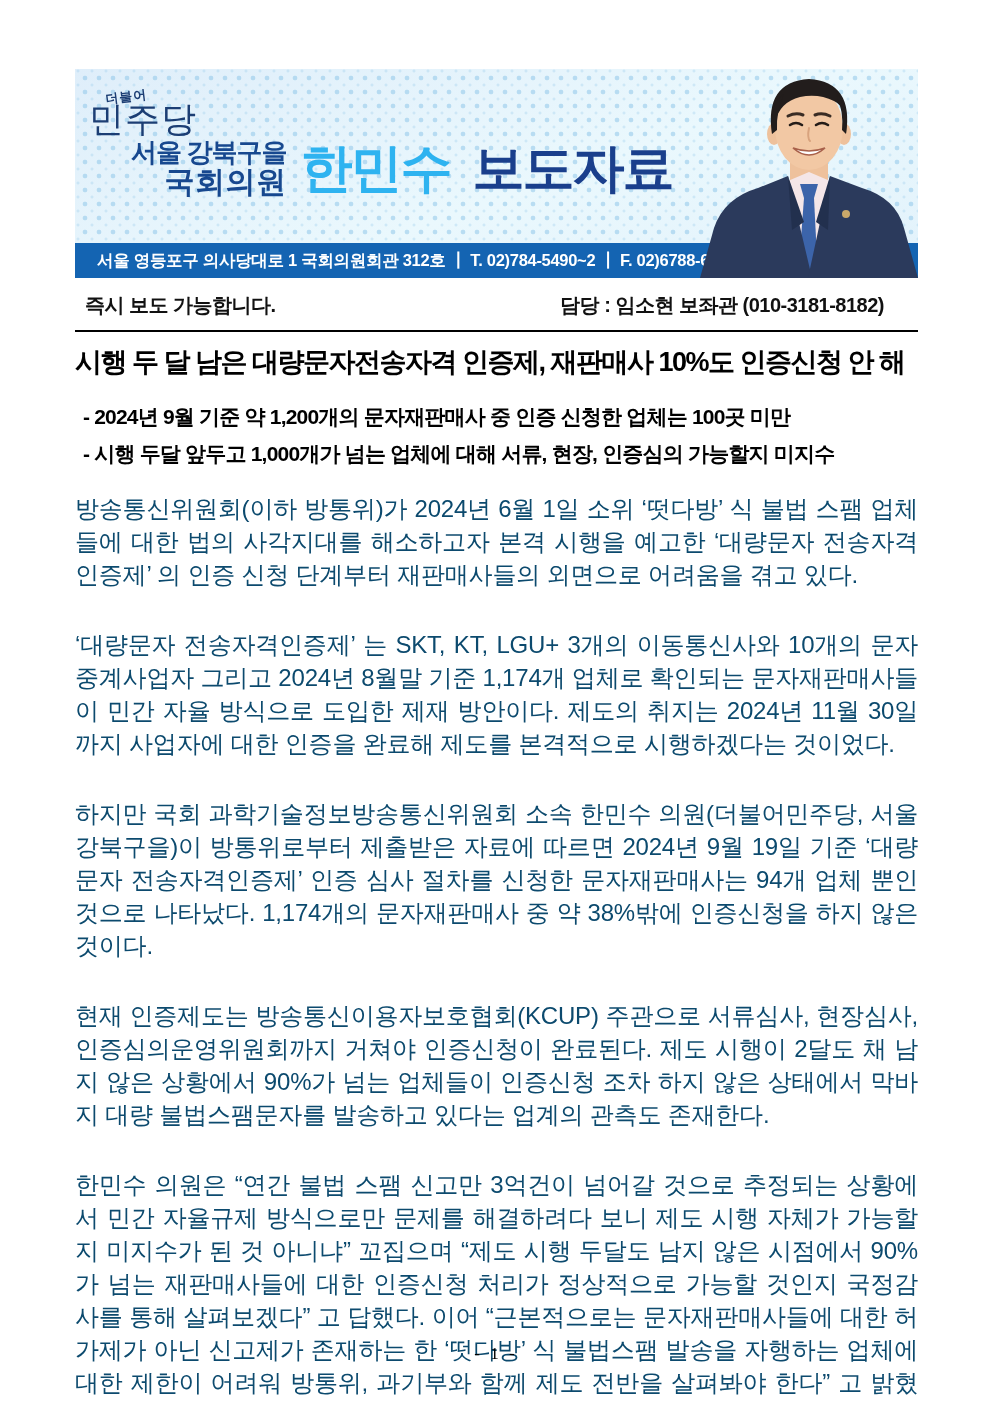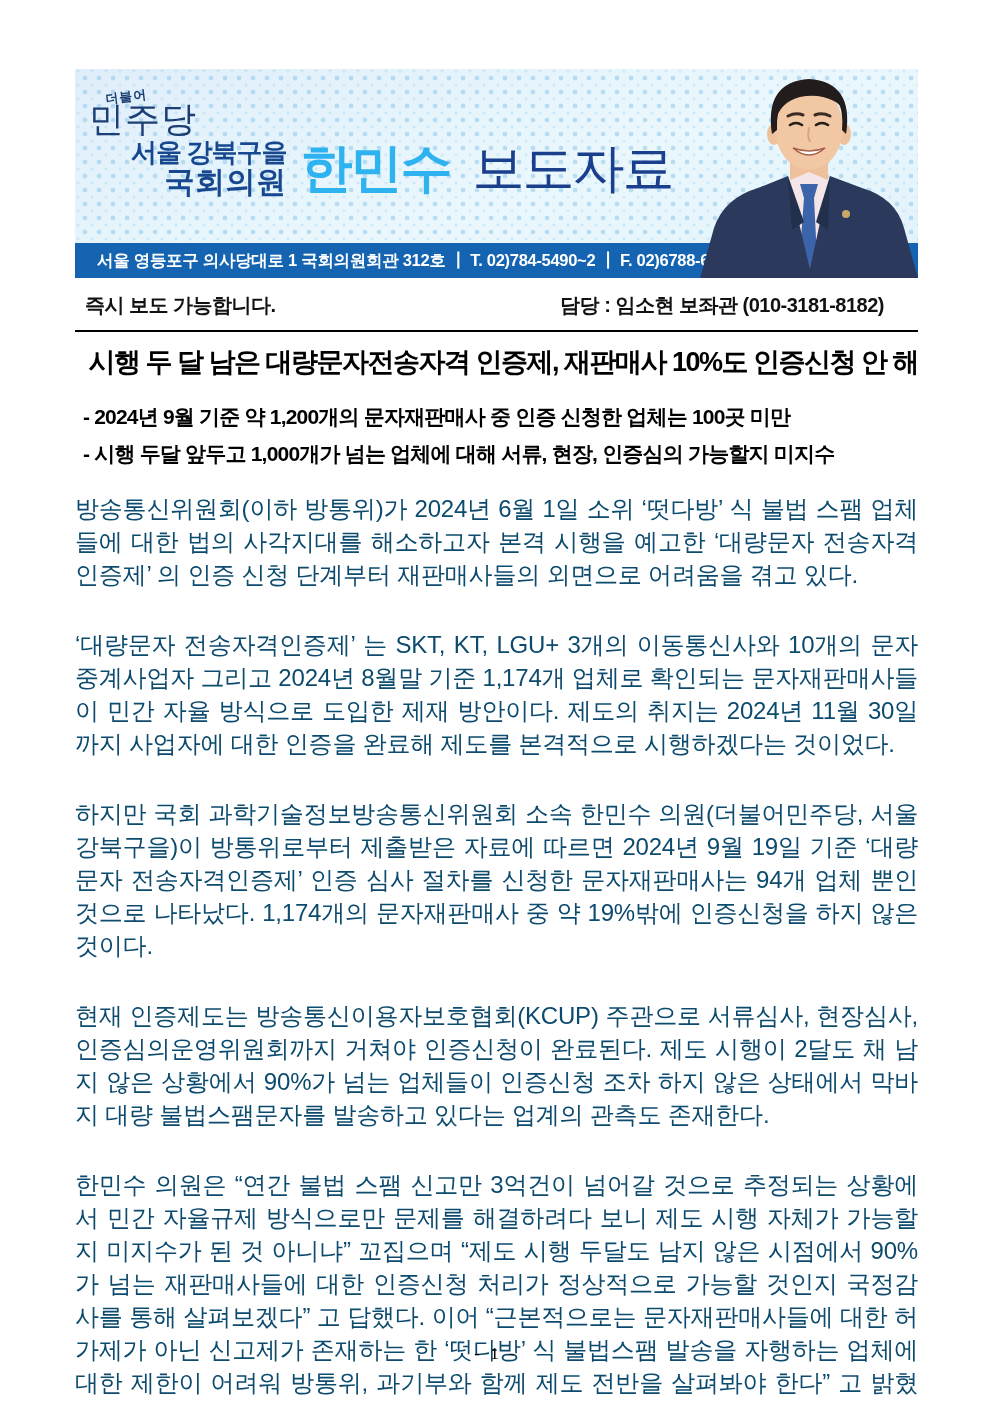--- a/index.html
+++ b/index.html
@@ -21,40 +21,40 @@
   }
   .logo{position:absolute;left:14px;top:18px;color:#1c3e74;line-height:1;z-index:2;}
   .logo-top{display:block;font-size:13px;font-weight:700;letter-spacing:1px;transform:rotate(-7deg);margin:0 0 1px 16px;}
   .logo-main{display:block;font-size:35px;font-weight:400;letter-spacing:1px;}
   .title-block{position:absolute;left:56px;top:70px;display:flex;align-items:center;gap:14px;z-index:2;}
   .district{text-align:right;color:#17488f;font-weight:800;line-height:1.04;font-family:Liberation Serif, serif;}
   .district-l1{font-size:26px;letter-spacing:-1px;}
   .district-l2{font-size:30px;letter-spacing:0.5px;}
   .name-row{display:flex;align-items:center;gap:22px;}
   .member-name{font-size:52px;font-weight:900;color:#2eb3f0;letter-spacing:-2px;line-height:1;}
-  .doc-type{font-size:52px;font-weight:400;color:#1a3f8c;letter-spacing:-2px;line-height:1;}
+  .doc-type{font-size:52px;font-weight:700;color:#1a3f8c;letter-spacing:-2px;line-height:1;}
   .address-bar{
     position:absolute;left:0;right:0;bottom:0;height:35px;background:#1464b2;
     color:#fff;display:flex;align-items:center;padding-left:22px;
     font-size:16.5px;font-weight:600;letter-spacing:-0.3px;z-index:1;
   }
   .portrait{position:absolute;right:0;bottom:0;width:218px;height:206px;z-index:3;}
 
   
   .meta-row{
     position:absolute;left:75px;top:292px;width:843px;box-sizing:border-box;
     display:flex;justify-content:space-between;padding:0 34px 0 10px;
     font-size:20px;font-weight:600;color:#111;letter-spacing:-0.5px;
   }
   .rule{position:absolute;left:75px;top:330px;width:843px;border-top:2px solid #000;}
 
   
   .headline{
     position:absolute;left:75px;top:344px;width:843px;margin:0;
-    text-align:right;font-size:27px;font-weight:800;letter-spacing:-1.5px;
+    text-align:left;font-size:27px;font-weight:800;letter-spacing:-1.5px;
     white-space:nowrap;color:#000;
   }
   .bullets{
     position:absolute;left:83px;top:398px;width:835px;
     font-size:21px;font-weight:700;line-height:37px;letter-spacing:-0.8px;color:#000;
   }
 
   
   .body-text{
     position:absolute;left:75px;top:492px;width:843px;
@@ -145,20 +145,20 @@
 
   <h1 class="headline">시행 두 달 남은 대량문자전송자격 인증제, 재판매사 10%도 인증신청 안 해</h1>
   <div class="bullets">
     <div>- 2024년 9월 기준 약 1,200개의 문자재판매사 중 인증 신청한 업체는 100곳 미만</div>
     <div>- 시행 두달 앞두고 1,000개가 넘는 업체에 대해 서류, 현장, 인증심의 가능할지 미지수</div>
   </div>
 
   <div class="body-text">
     <p>방송통신위원회(이하 방통위)가 2024년 6월 1일 소위 ‘떳다방’ 식 불법 스팸 업체 들에 대한 법의 사각지대를 해소하고자 본격 시행을 예고한 ‘대량문자 전송자격인증제’ 의 인증 신청 단계부터 재판매사들의 외면으로 어려움을 겪고 있다.</p>
     <p>‘대량문자 전송자격인증제’ 는 SKT, KT, LGU+ 3개의 이동통신사와 10개의 문자중계사업자 그리고 2024년 8월말 기준 1,174개 업체로 확인되는 문자재판매사들이 민간 자율 방식으로 도입한 제재 방안이다. 제도의 취지는 2024년 11월 30일까지 사업자에 대한 인증을 완료해 제도를 본격적으로 시행하겠다는 것이었다.</p>
-    <p>하지만 국회 과학기술정보방송통신위원회 소속 한민수 의원(더불어민주당, 서울 강북구을)이 방통위로부터 제출받은 자료에 따르면 2024년 9월 19일 기준 ‘대량문자 전송자격인증제’ 인증 심사 절차를 신청한 문자재판매사는 94개 업체 뿐인 것으로 나타났다. 1,174개의 문자재판매사 중 약 19%밖에 인증신청을 하지 않은 것이다.</p>
+    <p>하지만 국회 과학기술정보방송통신위원회 소속 한민수 의원(더불어민주당, 서울 강북구을)이 방통위로부터 제출받은 자료에 따르면 2024년 9월 19일 기준 ‘대량문자 전송자격인증제’ 인증 심사 절차를 신청한 문자재판매사는 94개 업체 뿐인 것으로 나타났다. 1,174개의 문자재판매사 중 약 38%밖에 인증신청을 하지 않은 것이다.</p>
     <p>현재 인증제도는 방송통신이용자보호협회(KCUP) 주관으로 서류심사, 현장심사, 인증심의운영위원회까지 거쳐야 인증신청이 완료된다. 제도 시행이 2달도 채 남지 않은 상황에서 90%가 넘는 업체들이 인증신청 조차 하지 않은 상태에서 막바지 대량 불법스팸문자를 발송하고 있다는 업계의 관측도 존재한다.</p>
     <p>한민수 의원은 “연간 불법 스팸 신고만 3억건이 넘어갈 것으로 추정되는 상황에서 민간 자율규제 방식으로만 문제를 해결하려다 보니 제도 시행 자체가 가능할지 미지수가 된 것 아니냐” 꼬집으며 “제도 시행 두달도 남지 않은 시점에서 90%가 넘는 재판매사들에 대한 인증신청 처리가 정상적으로 가능할 것인지 국정감사를 통해 살펴보겠다” 고 답했다. 이어 “근본적으로는 문자재판매사들에 대한 허가제가 아닌 신고제가 존재하는 한 ‘떳다방’ 식 불법스팸 발송을 자행하는 업체에 대한 제한이 어려워 방통위, 과기부와 함께 제도 전반을 살펴봐야 한다” 고 밝혔다. /끝</p>
   </div>
 
   <div class="footer">- 1 -</div>
 
 </div>
 
 </body></html>

